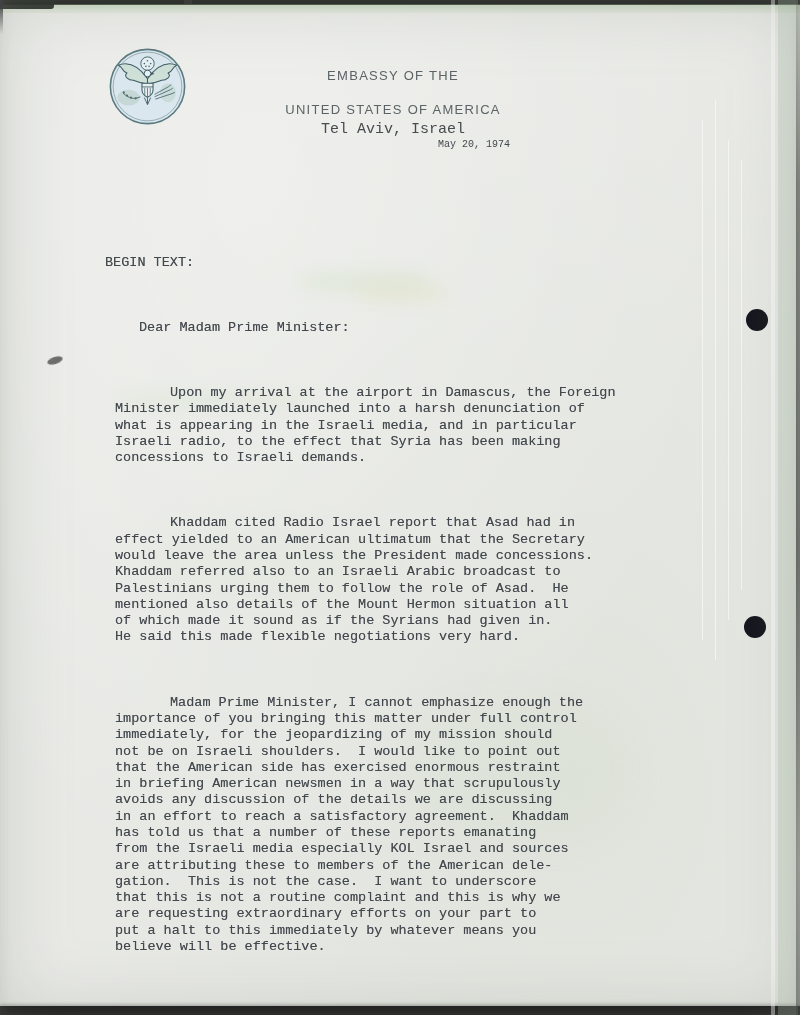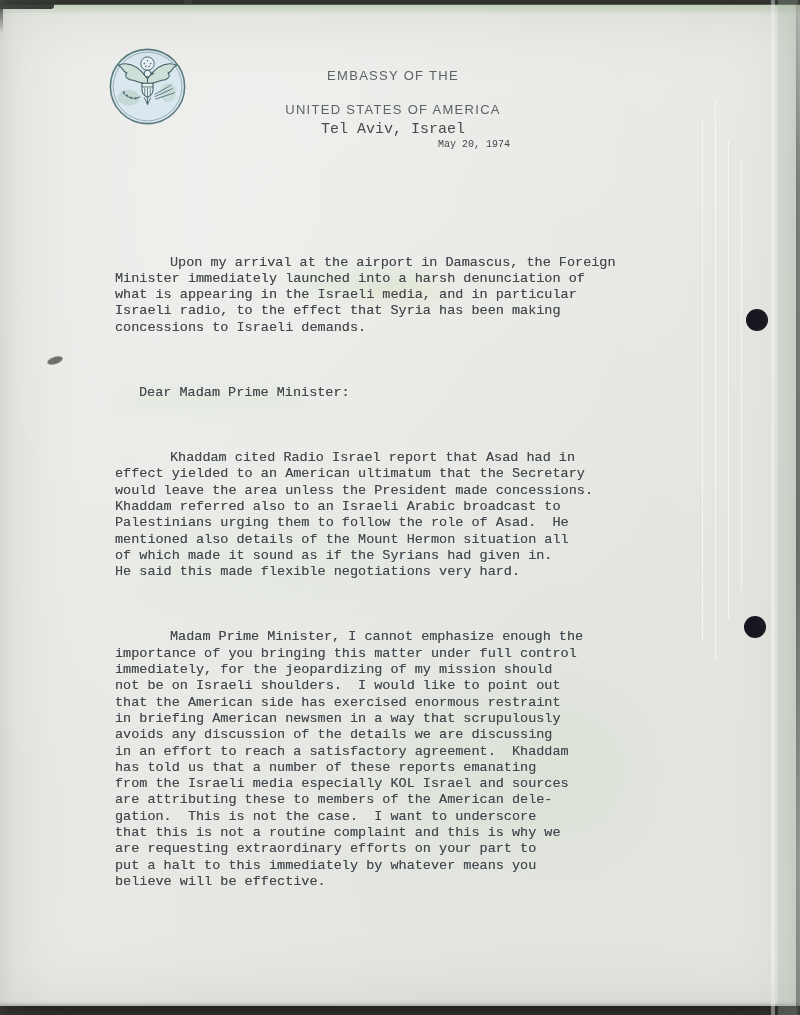--- a/index.html
+++ b/index.html
@@ -126,26 +126,27 @@
 
   <div class="letterhead">
     <div class="lh1">EMBASSY OF THE</div>
     <div class="lh2">UNITED STATES OF AMERICA</div>
     <div class="lh3">Tel Aviv, Israel</div>
   </div>
 
   <div class="dateline">May 20, 1974</div>
 
   <div class="content">
+    <div class="block marker">BEGIN TEXT:</div>
+    <div class="block salutation">Dear Madam Prime Minister:</div>
     <div class="block para">Upon my arrival at the airport in Damascus, the Foreign
 Minister immediately launched into a harsh denunciation of
 what is appearing in the Israeli media, and in particular
 Israeli radio, to the effect that Syria has been making
 concessions to Israeli demands.</div>
-    <div class="block salutation">Dear Madam Prime Minister:</div>
     <div class="block para">Khaddam cited Radio Israel report that Asad had in
 effect yielded to an American ultimatum that the Secretary
 would leave the area unless the President made concessions.
 Khaddam referred also to an Israeli Arabic broadcast to
 Palestinians urging them to follow the role of Asad.  He
 mentioned also details of the Mount Hermon situation all
 of which made it sound as if the Syrians had given in.
 He said this made flexible negotiations very hard.</div>
     <div class="block para">Madam Prime Minister, I cannot emphasize enough the
 importance of you bringing this matter under full control

